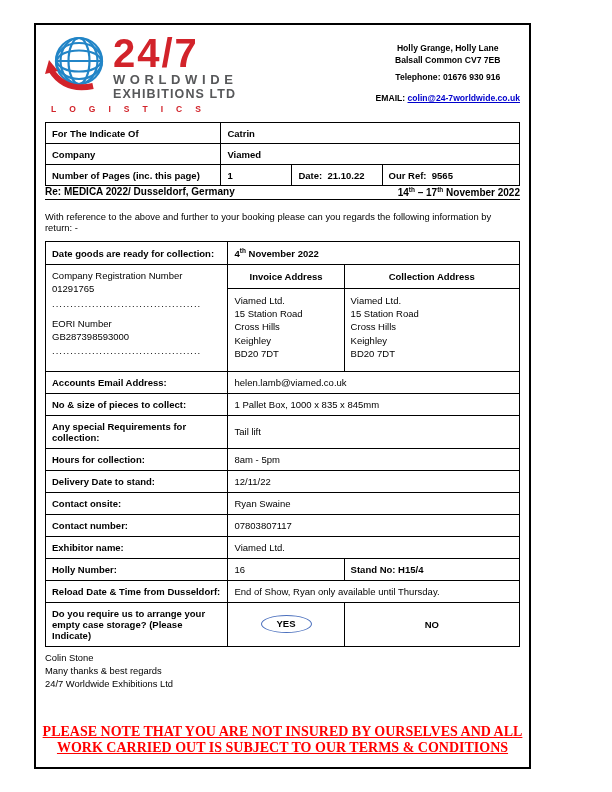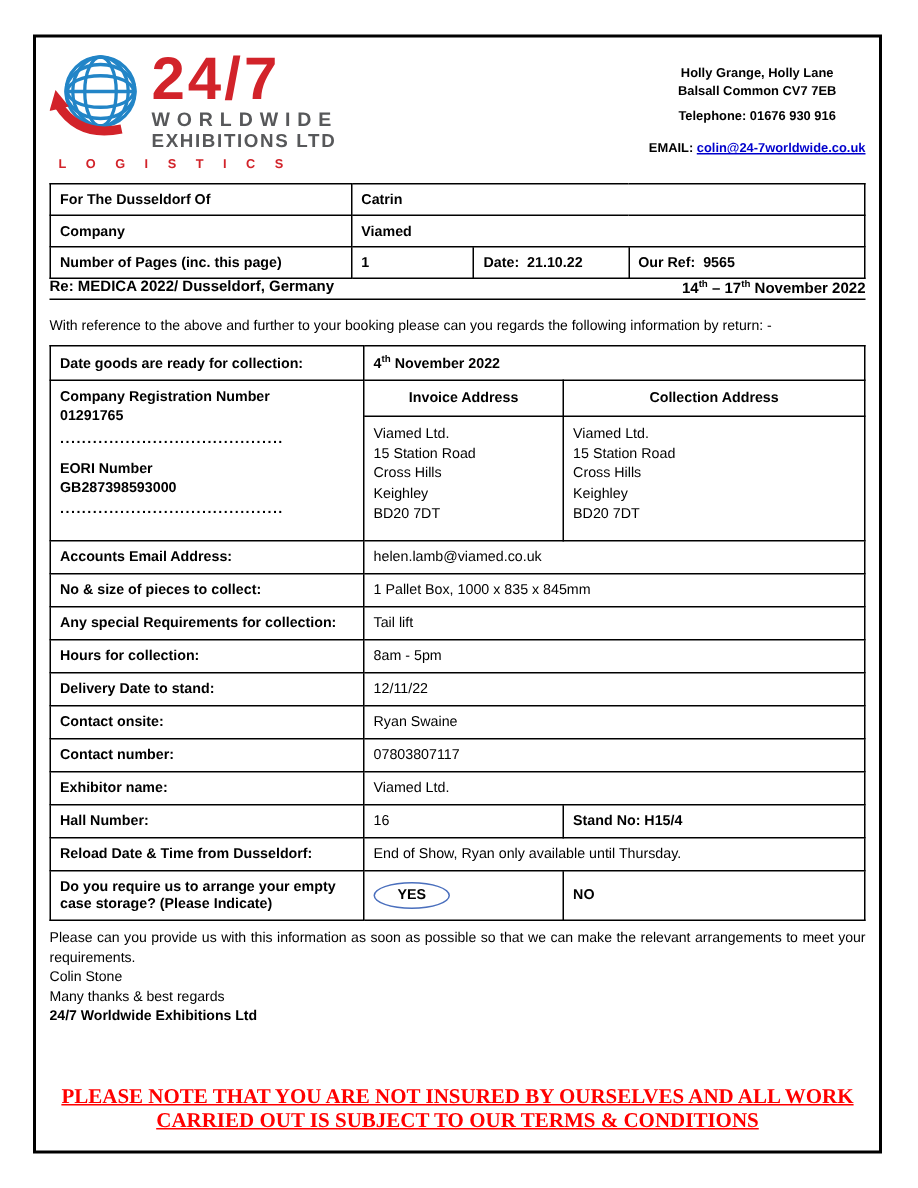--- a/index.html
+++ b/index.html
@@ -1,17 +1,17 @@
 <!DOCTYPE html>
 <html><head>
 <meta charset="utf-8">
 <style>
   html,body{margin:0;padding:0;background:#fff;}
   body{width:612px;height:792px;position:relative;font-family:"Liberation Sans",sans-serif;color:#000;}
-  .frame{position:absolute;left:22px;top:23px;width:566px;height:746px;border:2px solid #000;box-sizing:border-box;padding:9px 9px 0 9px;}
+  .frame{position:absolute;left:34px;top:23px;width:497px;height:746px;border:2px solid #000;box-sizing:border-box;padding:9px 9px 0 9px;}
 
   
   .hdr{display:flex;justify-content:space-between;align-items:flex-start;}
   .logo{display:flex;flex-direction:column;}
   .logo-row{display:flex;align-items:flex-start;}
   .globe{margin-right:2px;}
   .brand-col{display:flex;flex-direction:column;margin-top:2px;}
   .brand-number{font-size:40px;line-height:34px;font-weight:bold;color:#d2232a;letter-spacing:2px;}
   .brand-w1{font-size:13px;font-weight:bold;color:#57585a;letter-spacing:4.6px;margin-top:2px;}
   .brand-w2{font-size:12.5px;font-weight:bold;color:#57585a;letter-spacing:1.1px;}
@@ -31,28 +31,28 @@
 
   .re-row{display:flex;justify-content:space-between;font-size:10px;font-weight:bold;border-bottom:1.8px solid #000;padding-bottom:1px;margin-bottom:11px;}
   sup{font-size:6.5px;}
   .intro{font-size:9.4px;margin-bottom:8px;}
 
   .main-table td{padding:5px 6px;}
   .lbl{font-weight:bold;}
   .bold{font-weight:bold;}
   .addr-hdr{text-align:center;font-weight:bold;}
   .addr-cell{vertical-align:top;line-height:1.38;padding-top:6px;}
-  .company-cell{vertical-align:top;font-weight:bold;line-height:1.32;}
+  .company-cell{vertical-align:top;font-weight:normal;line-height:1.32;}
   .dots{letter-spacing:1px;white-space:nowrap;display:block;margin:2px 0 8px 0;}
-  .center{text-align:left;margin-left:12px;}
+  .center{text-align:center;margin-left:12px;}
   .yes-circle{display:inline-block;border:1.7px solid #4a6fbd;border-radius:50%;padding:2px 15px 3px 15px;font-weight:bold;}
 
   .footer{font-size:9.4px;line-height:1.38;margin-top:5px;}
   .footer .para{text-align:justify;}
-  .footer .bold-line{font-weight:bold;}
+  .footer .bold-line{font-weight:normal;}
 
   .notice{position:absolute;left:0;right:0;bottom:11px;text-align:center;color:#ff0000;font-weight:bold;font-size:14px;text-decoration:underline;font-family:Liberation Serif, serif;}
 </style>
 </head>
 <body>
 
 <div class="frame">
 
   <div class="hdr">
     <div class="logo">
@@ -89,21 +89,21 @@
 
   <table class="info-table">
     <colgroup>
         <col style="width:37%">
         <col style="width:15%">
         <col style="width:19%">
         <col style="width:29%">
       </colgroup>
     <tbody>
         <tr>
-      <td>For The Dusseldorf Of</td>
+      <td>For The Indicate Of</td>
       <td colspan="3">Catrin</td>
     </tr>
     <tr>
       <td>Company</td>
       <td colspan="3">Viamed</td>
     </tr>
     <tr>
       <td>Number of Pages (inc. this page)</td>
       <td>1</td>
       <td><span>Date:</span>&nbsp; <span>21.10.22</span></td>
@@ -185,38 +185,37 @@
     </tr>
     <tr>
       <td class="lbl">Contact number:</td>
       <td colspan="2">07803807117</td>
     </tr>
     <tr>
       <td class="lbl">Exhibitor name:</td>
       <td colspan="2">Viamed Ltd.</td>
     </tr>
     <tr>
-      <td class="lbl">Hall Number:</td>
+      <td class="lbl">Holly Number:</td>
       <td>16</td>
       <td class="bold">Stand No: H15/4</td>
     </tr>
     <tr>
       <td class="lbl">Reload Date &amp; Time from Dusseldorf:</td>
       <td colspan="2">End of Show, Ryan only available until Thursday.</td>
     </tr>
     <tr>
       <td class="lbl">Do you require us to arrange your empty case storage? (Please Indicate)</td>
       <td class="center"><span class="yes-circle">YES</span></td>
       <td class="center bold">NO</td>
     </tr>
   </tbody>
     </table>
 
   <div class="footer">
-    <div class="para">Please can you provide us with this information as soon as possible so that we can make the relevant arrangements to meet your requirements.</div>
     <div>Colin Stone</div>
     <div>Many thanks &amp; best regards</div>
     <div class="bold-line">24/7 Worldwide Exhibitions Ltd</div>
   </div>
 
   <div class="notice">PLEASE NOTE THAT YOU ARE NOT INSURED BY OURSELVES AND ALL WORK CARRIED OUT IS SUBJECT TO OUR TERMS &amp; CONDITIONS</div>
 
 </div>
 
 </body></html>

